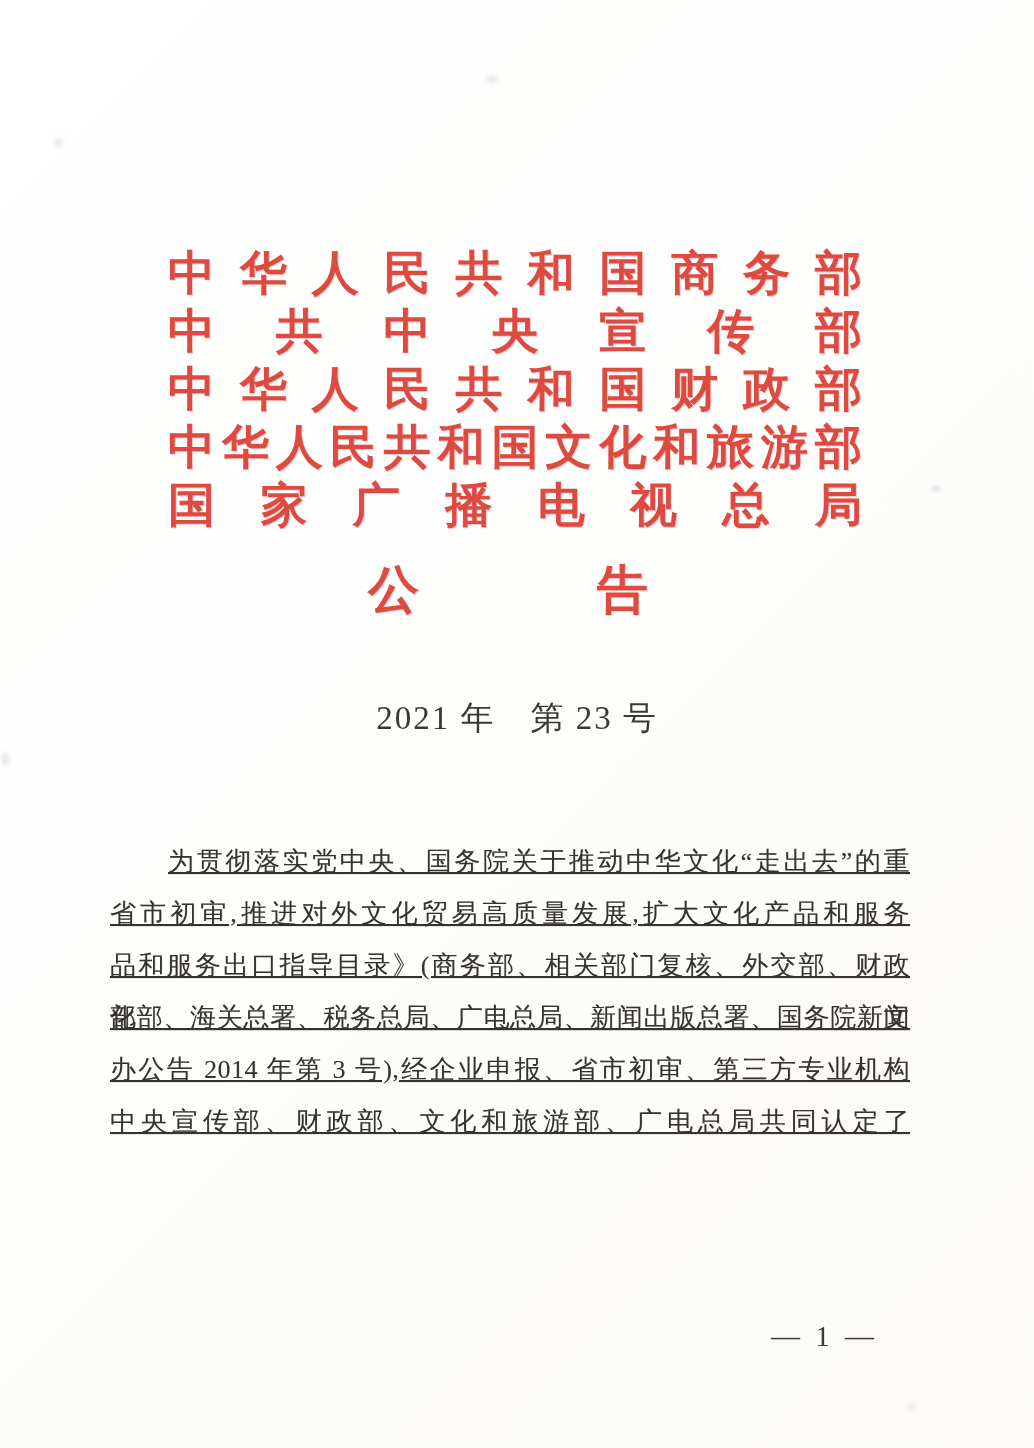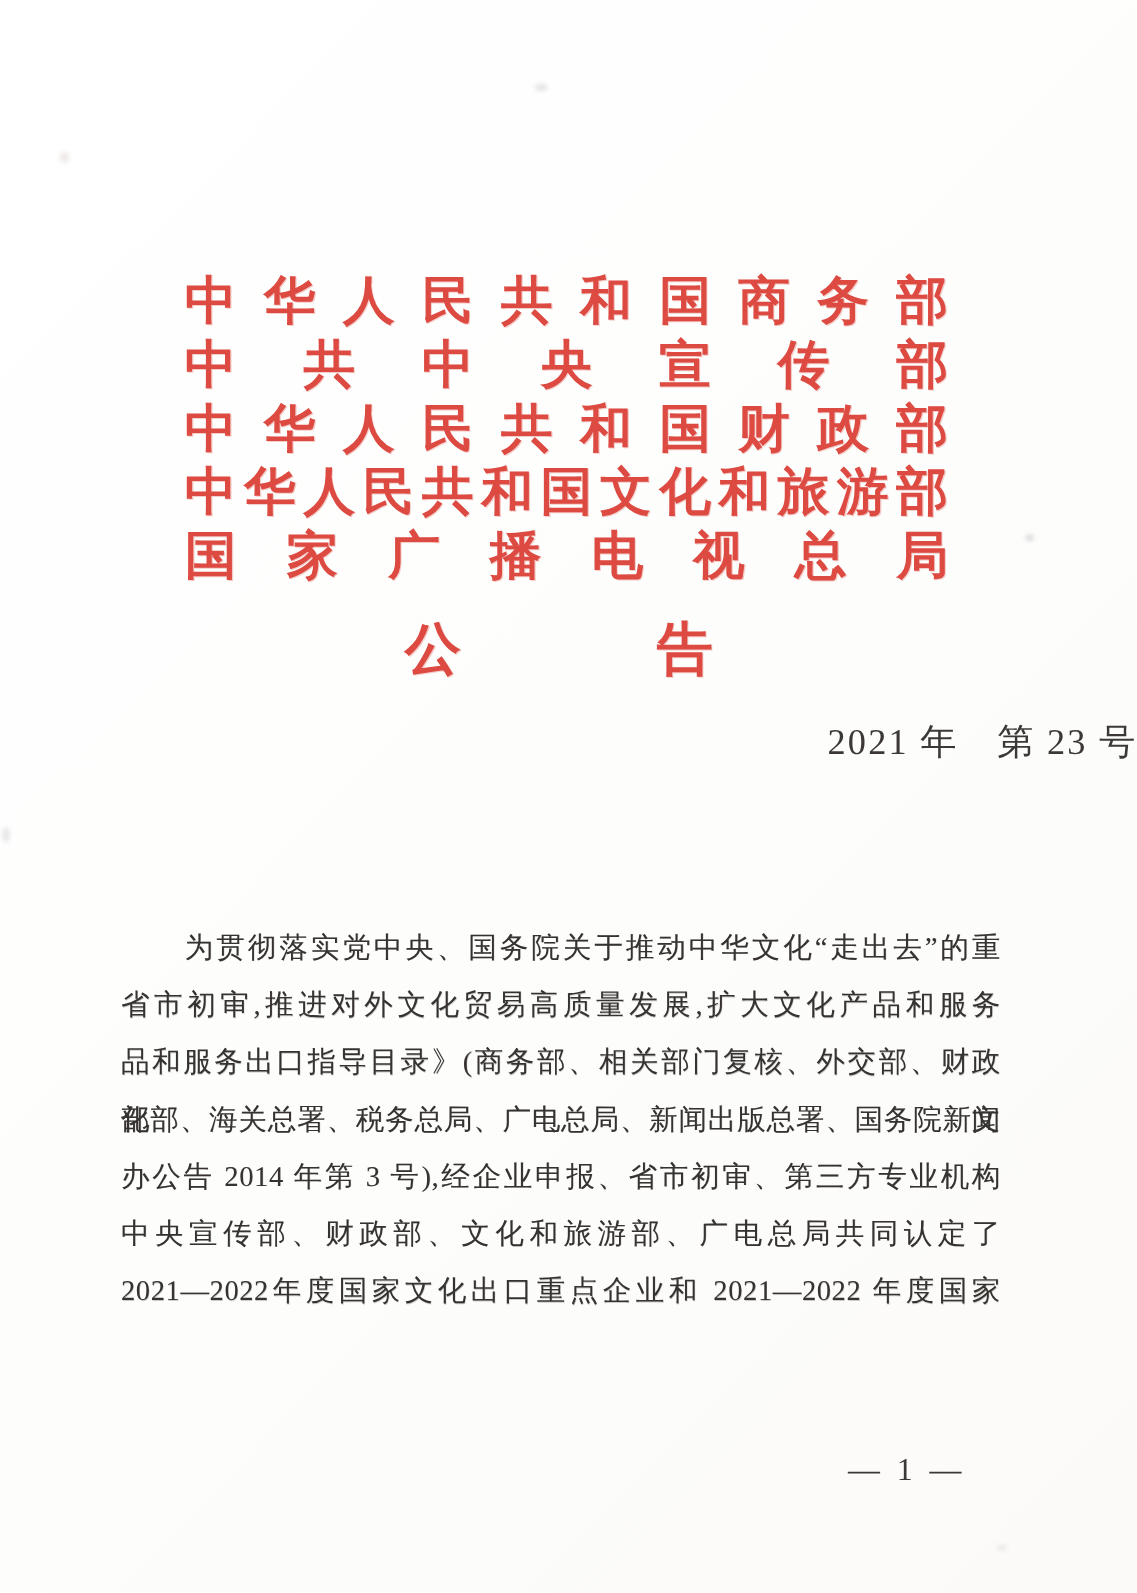--- a/index.html
+++ b/index.html
@@ -41,41 +41,42 @@
     height:76px;
     color:var(--red);
     font-weight:700;
     font-size:51px;
     text-shadow:1px 1px 0 rgba(220,74,65,.28);
   }
 
   
   .issue-no{
     position:absolute;
-    top:652px;left:0;width:100%;
-    text-align:right;
+    top:696px;left:0;width:100%;
+    text-align:center;
     font-size:33px;
     letter-spacing:2px;
     color:#3b3835;
   }
 
   
   .doc-body{
     position:absolute;
     top:836px;left:110px;width:800px;
     font-size:26px;
     color:var(--ink);
   }
   .body-line{
     line-height:52px;
     height:52px;
     text-align:justify;
     text-align-last:justify;
     letter-spacing:.5px;
     text-shadow:.4px .4px 0 rgba(53,50,47,.25);
+    text-decoration:underline;
   }
   .body-line.first{text-indent:58px;}
 
   
   .page-number{
     position:absolute;
     top:1320px;right:156px;
     font-size:29px;
     letter-spacing:4px;
     color:#3b3835;
@@ -162,21 +163,20 @@
 
   <div class="issue-no">2021 年　第 23 号</div>
 
   <div class="doc-body">
     <div class="body-line first">为贯彻落实党中央、国务院关于推动中华文化“走出去”的重</div>
     <div class="body-line">省市初审,推进对外文化贸易高质量发展,扩大文化产品和服务</div>
     <div class="body-line">品和服务出口指导目录》(商务部、相关部门复核、外交部、财政部、文</div>
     <div class="body-line">化部、海关总署、税务总局、广电总局、新闻出版总署、国务院新闻</div>
     <div class="body-line">办公告 2014 年第 3 号),经企业申报、省市初审、第三方专业机构</div>
     <div class="body-line">中央宣传部、财政部、文化和旅游部、广电总局共同认定了</div>
-    <div class="body-line">2021—2022年度国家文化出口重点企业和 2021—2022 年度国家</div>
   </div>
 
   <div class="page-number">— 1 —</div>
 
   <div class="speck s1"></div>
   <div class="speck s2"></div>
   <div class="speck s3"></div>
   <div class="speck s4"></div>
   <div class="speck s5"></div>
 

